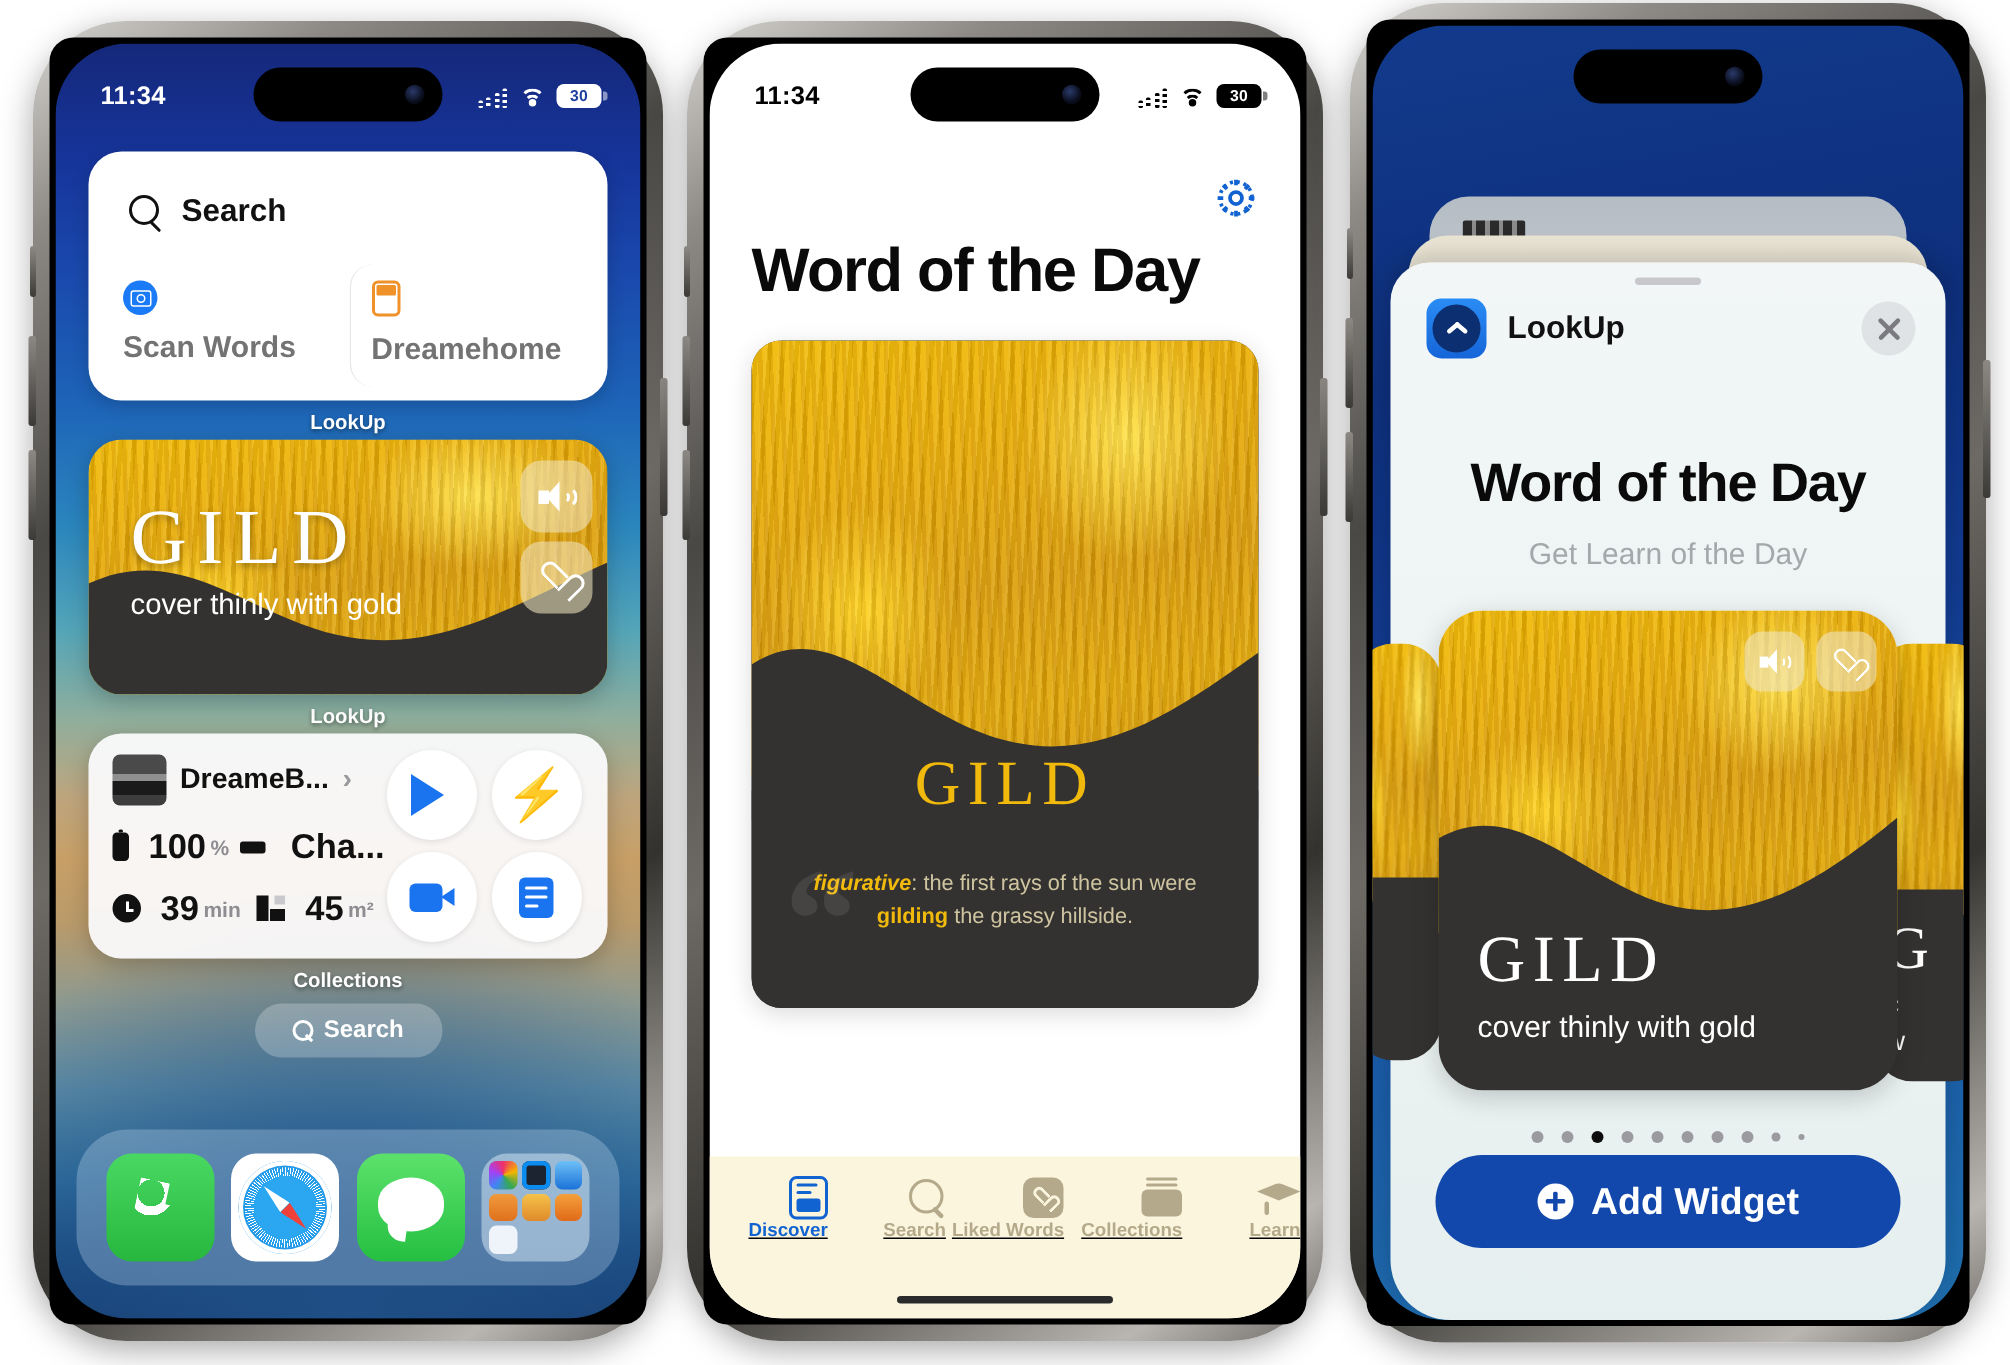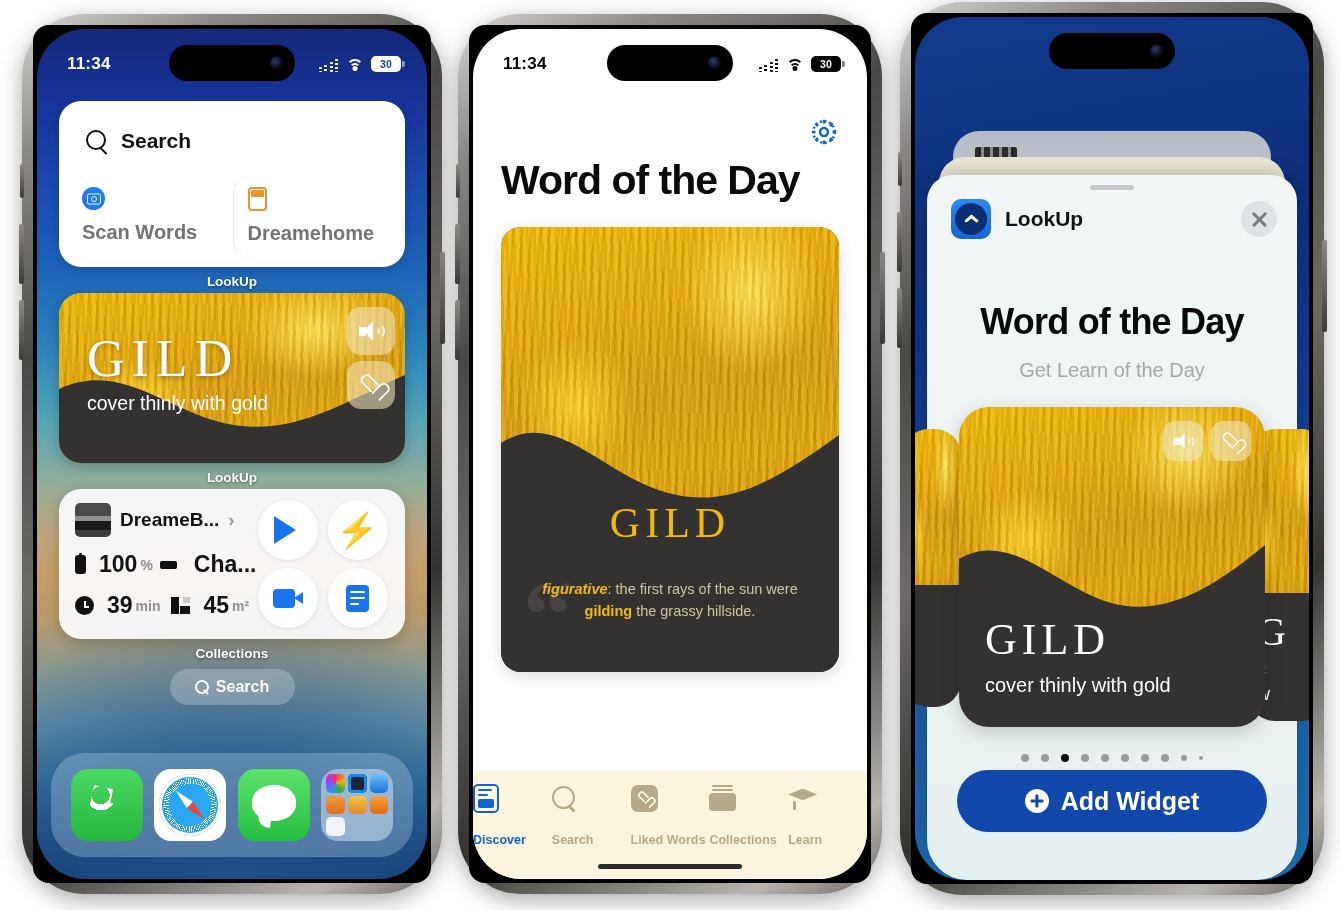--- a/index.html
+++ b/index.html
@@ -300,21 +300,21 @@
     font-size:41px; font-weight:800; color:#0a0a0a; letter-spacing:-1px;
   }
   .peek-card {
     position:absolute; left:28px; right:28px; top:752px; height:70px;
     border-radius:20px; background: linear-gradient(180deg,#d79c41,#cf9438);
   }
   .tabbar {
     position:absolute; left:0; right:0; bottom:0; height:108px;
     background:#fbf5dd; display:flex; align-items:flex-start; padding-top:12px;
   }
-  .tab { flex:1; display:flex; flex-direction:column; align-items:flex-start; gap:20px; }
+  .tab { flex:1; display:flex; flex-direction:column; align-items:flex-end; gap:0;text-decoration:underline; }
   .tab .tl { font-size:12.5px; font-weight:700; color:#b5a98b; }
   .tab.active .tl { color:#1263d2; }
   .t-ico { height:30px; display:flex; align-items:center; justify-content:center; }
   .ti-discover { width:26px;height:29px;border:2.6px solid #1263d2;border-radius:5px;position:relative; }
   .ti-discover i{position:absolute;left:3px;height:2.4px;background:#1263d2;border-radius:1px}
   .ti-discover i:nth-child(1){top:3px;width:14px}
   .ti-discover i:nth-child(2){top:8px;width:10px}
   .ti-discover i:nth-child(3){top:13px;left:3px;right:3px;bottom:3px;height:auto;background:#1263d2;border-radius:2px}
   .ti-search { width:25px;height:25px;position:relative; }
   .ti-search:before{content:"";position:absolute;left:0;top:0;width:19px;height:19px;border:2.6px solid #b5a98b;border-radius:50%}

